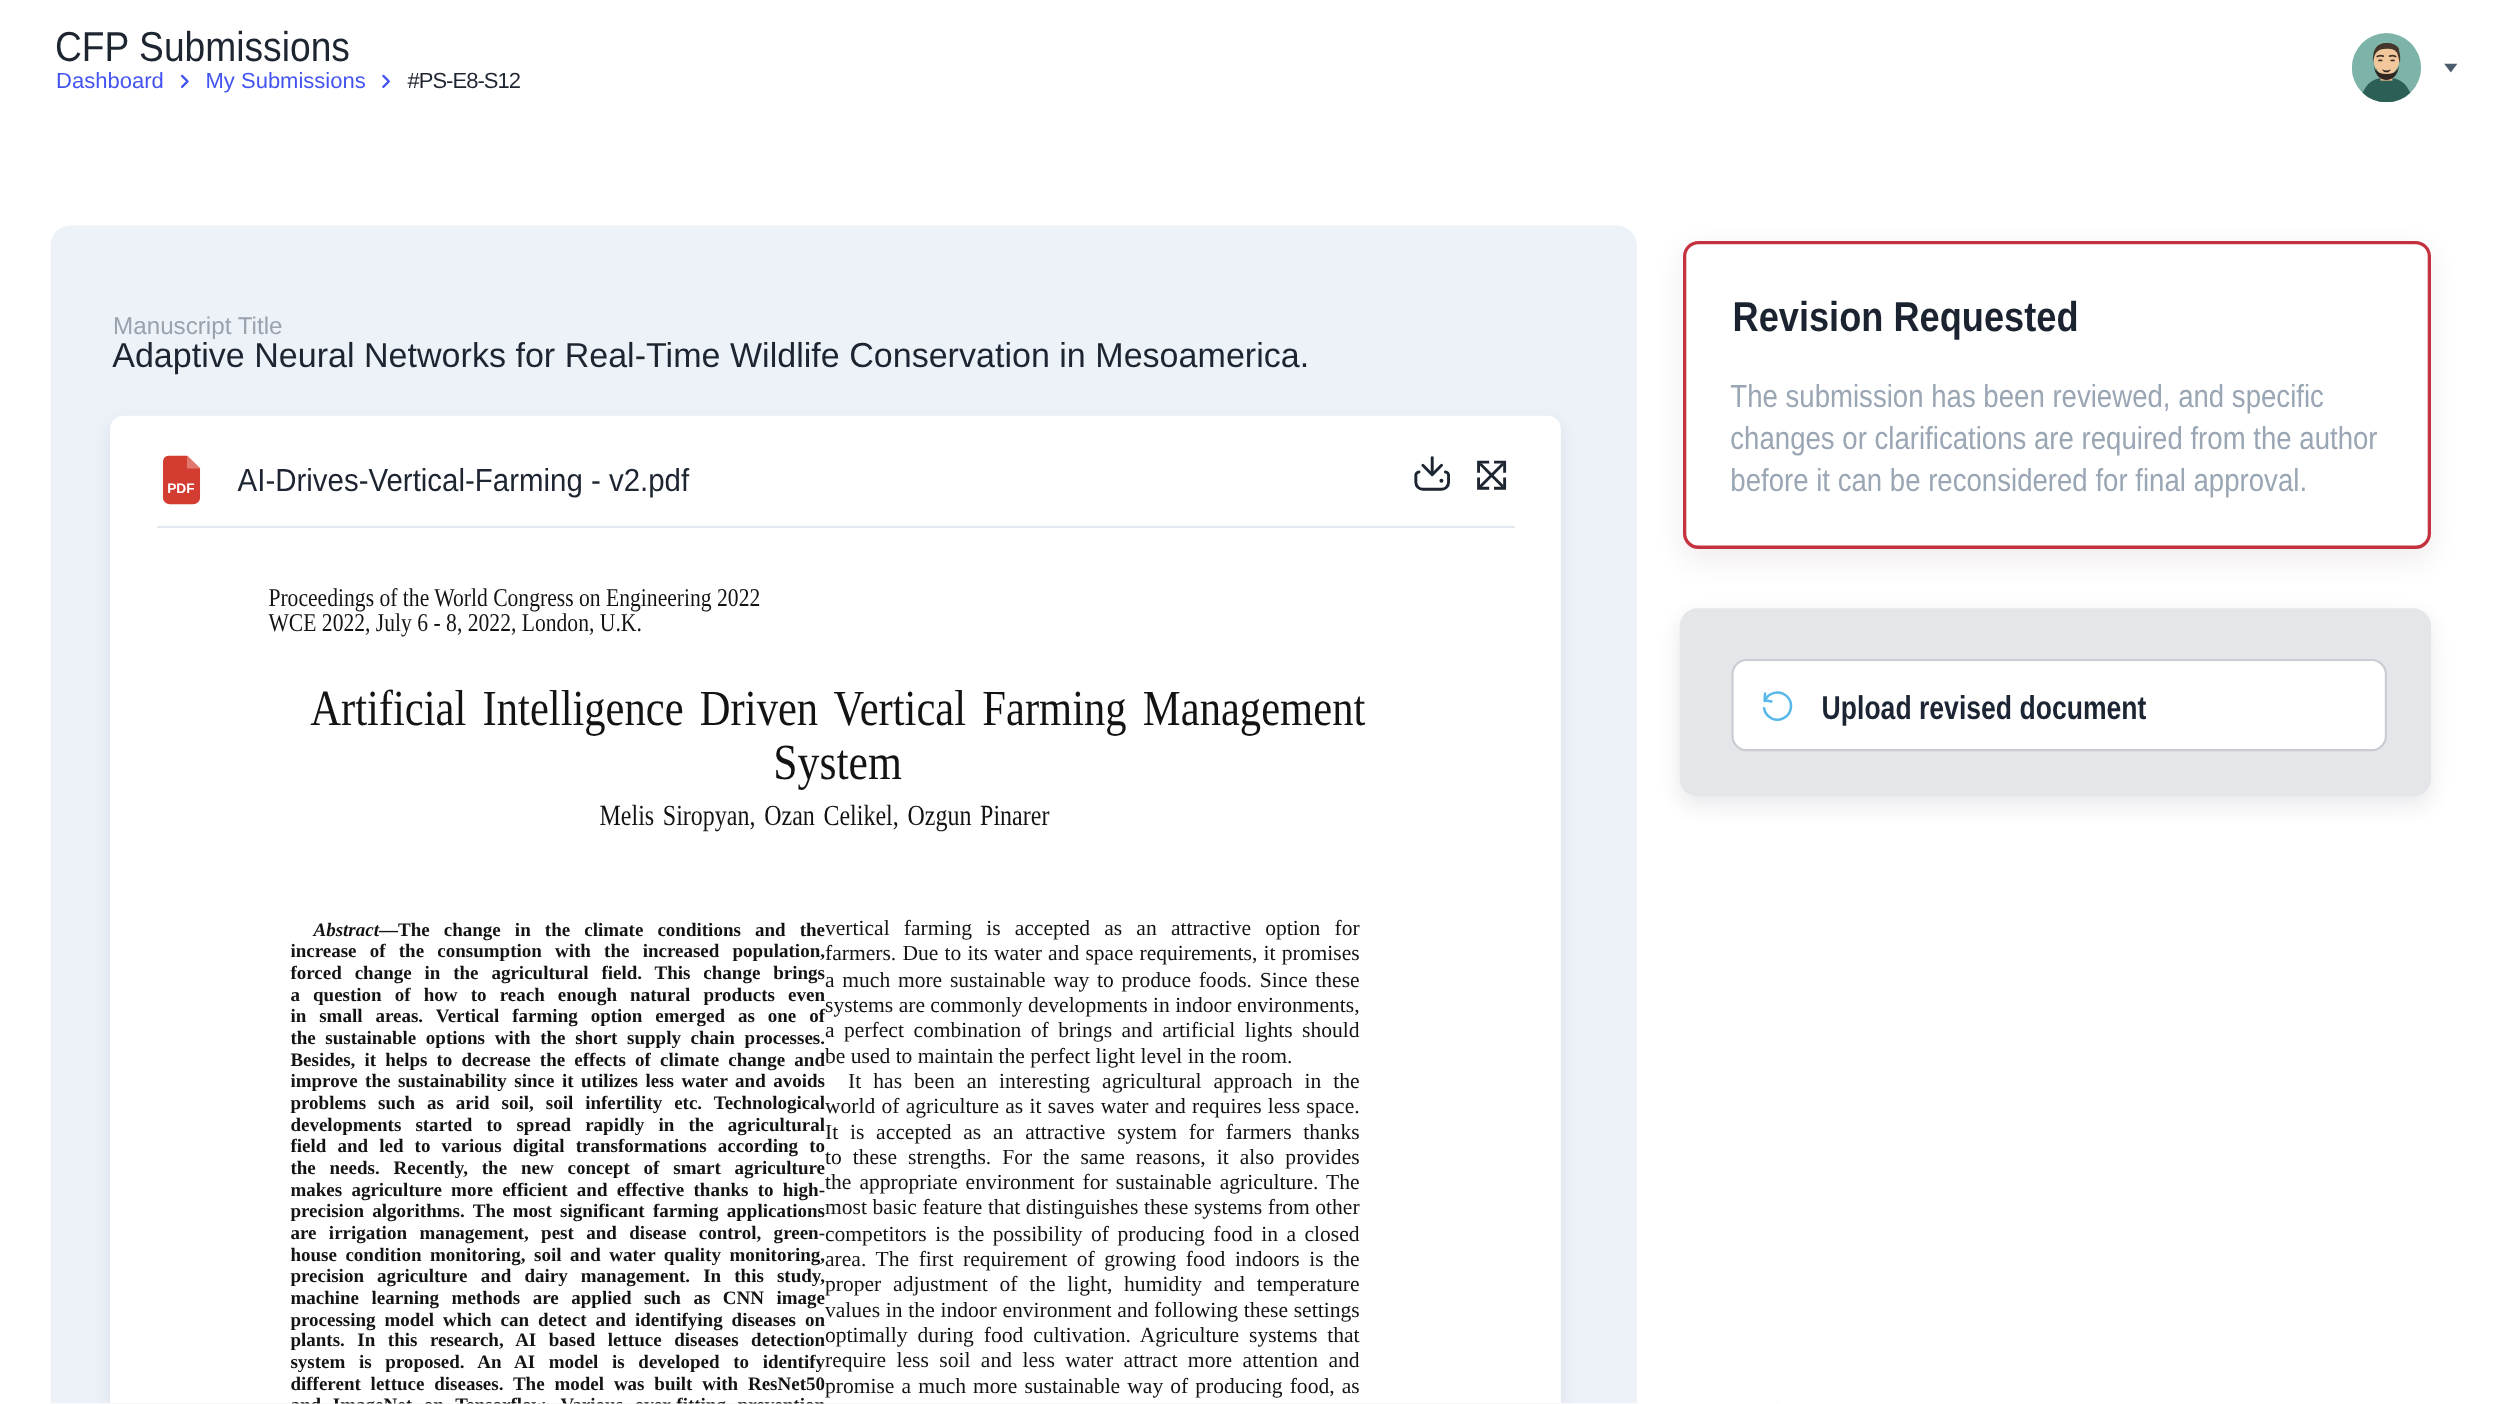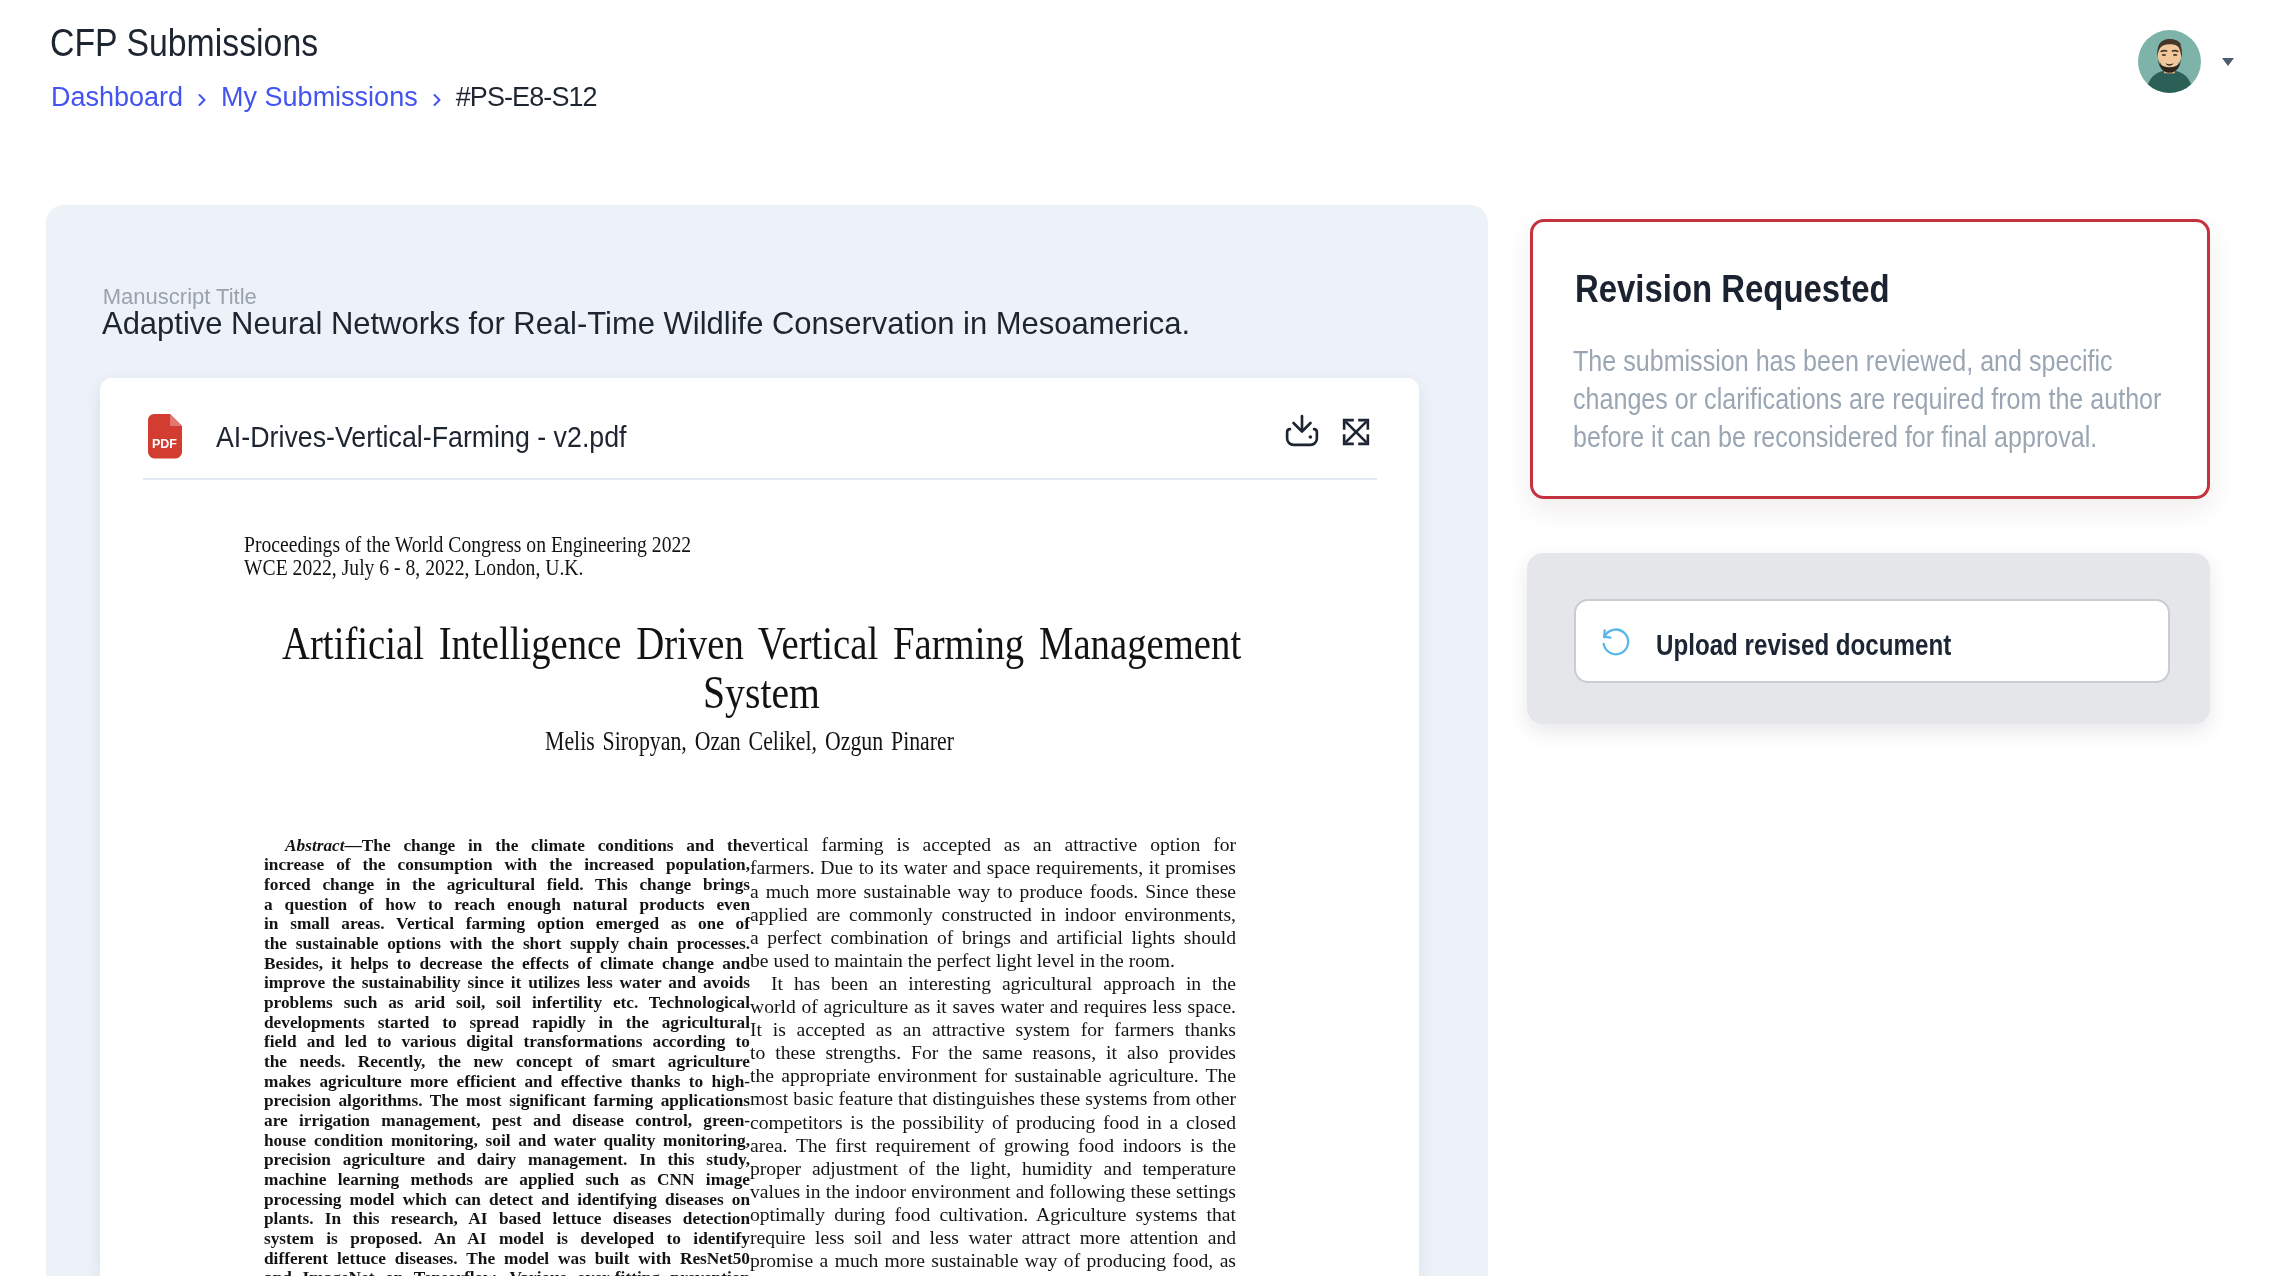--- a/index.html
+++ b/index.html
@@ -1,21 +1,21 @@
 <!DOCTYPE html>
 <html><head>
 <meta charset="utf-8">
 <style>
   * { margin:0; padding:0; box-sizing:border-box; }
   html,body { width:2282px; height:1276px; background:#ffffff; overflow:hidden; }
   body { font-family:"Liberation Sans", sans-serif; position:relative; }
   .abs { position:absolute; }
   .sx { transform-origin:0 0; white-space:nowrap; }
   .h1 { left:50px; top:24.3px; font-size:38px; line-height:38px; font-weight:500; color:#1d2531; transform:scaleX(0.89); }
-  .crumbs { left:51px; top:87px; font-size:27px; line-height:21px; color:#1d2531; white-space:nowrap; }
+  .crumbs { left:51px; top:64px; font-size:20px; line-height:21px; color:#1d2531; white-space:nowrap; }
   .crumbs a { color:#4353f0; text-decoration:none; }
   .chev { display:inline-block; width:20px; height:20px; vertical-align:-4px; }
   .avatar { left:2138px; top:30px; width:63px; height:63px; }
   .caret { left:2222px; top:58px; width:0; height:0; border-left:6.5px solid transparent; border-right:6.5px solid transparent; border-top:8.5px solid #4c5d6e; }
 
   .panel { left:46px; top:205px; width:1442px; height:1071px; background:#edf1f8; border-radius:18px 18px 0 0; }
   .label { left:102.8px; top:270.4px; font-size:22px; line-height:22px; color:#9aa2ae;margin-top:16px; }
   .mtitle { left:102px; top:308px; font-size:31.5px; line-height:31.5px; font-weight:500; color:#1d2531; transform:scaleX(0.983); }
 
   .card { left:100px; top:378px; width:1319px; height:898px; background:#ffffff; border-radius:12px 12px 0 0; box-shadow:0 6px 18px rgba(30,41,59,0.08); }
@@ -131,21 +131,21 @@
     <div class="jl">processing model which can detect and identifying diseases on</div>
     <div class="jl">plants. In this research, AI based lettuce diseases detection</div>
     <div class="jl">system is proposed. An AI model is developed to identify</div>
     <div class="jl">different lettuce diseases. The model was built with ResNet50</div>
     <div class="jl">and ImageNet on Tensorflow. Various over-fitting prevention</div>
   </div>
   <div class="abs serif colR">
     <div class="jl">vertical farming is accepted as an attractive option for</div>
     <div class="jl">farmers. Due to its water and space requirements, it promises</div>
     <div class="jl">a much more sustainable way to produce foods. Since these</div>
-    <div class="jl">applied are commonly constructed in indoor environments,</div>
+    <div class="jl">systems are commonly developments in indoor environments,</div>
     <div class="jl">a perfect combination of brings and artificial lights should</div>
     <div class="jend">be used to maintain the perfect light level in the room.</div>
     <div class="jl ind">It has been an interesting agricultural approach in the</div>
     <div class="jl">world of agriculture as it saves water and requires less space.</div>
     <div class="jl">It is accepted as an attractive system for farmers thanks</div>
     <div class="jl">to these strengths. For the same reasons, it also provides</div>
     <div class="jl">the appropriate environment for sustainable agriculture. The</div>
     <div class="jl">most basic feature that distinguishes these systems from other</div>
     <div class="jl">competitors is the possibility of producing food in a closed</div>
     <div class="jl">area. The first requirement of growing food indoors is the</div>

